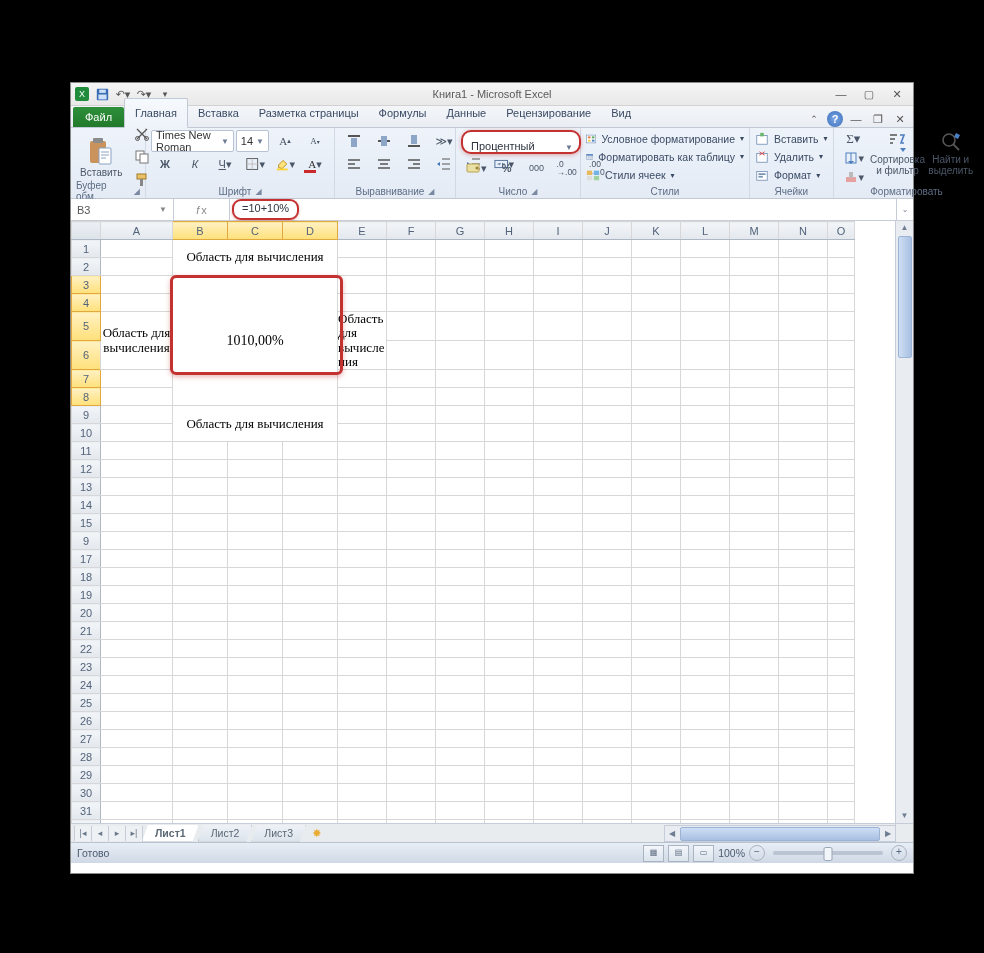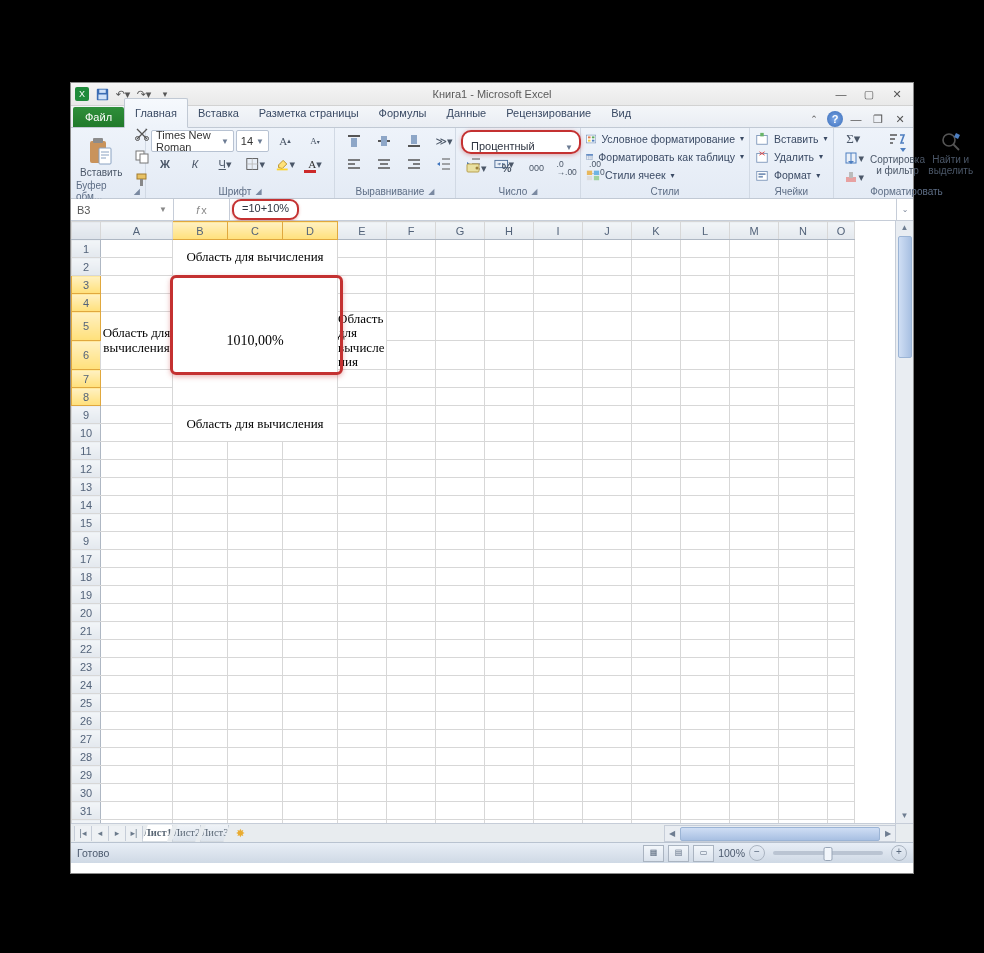--- a/index.html
+++ b/index.html
@@ -256,26 +256,25 @@
     position:relative;
   }
   .navbtn{
     width:16px; height:15px;
     border-right:1px solid #c6cdd8;
     text-align:center; line-height:15px;
     font-size:9px; color:#6b7a8b; background:#eef1f4;
   }
   .navbtn:first-child{ border-left:1px solid #c6cdd8; margin-left:3px;}
   .stab {
-    padding:0 0; height:16px; line-height:16px;
+    padding:0 12px; height:16px; line-height:16px;
     border:1px solid #bfc8d2; border-top:0;
     background: linear-gradient(#eef2f7,#dde4ec);
     margin-left:-1px;
     clip-path: polygon(6px 0,100% 0,calc(100% - 6px) 100%,0 100%);
-    font-family: Liberation Serif, serif;
   }
   .stab.active { background:#fff; font-weight:700; }
   .newsheet{ width:22px; text-align:center; font-size:11px; color:#e9ab30;}
   .hscroll {
     position:absolute; right:17px; width:230px; height:15px; top:1px;
     background:#e9edf2; border:1px solid #c6cdd8;
     display:flex; align-items:center;
   }
   .hscroll .arrow{ width:14px; text-align:center; font-size:8px; color:#6e7d91;}
   .hscroll .thumb{ height:12px; flex:1; margin:0 1px;

